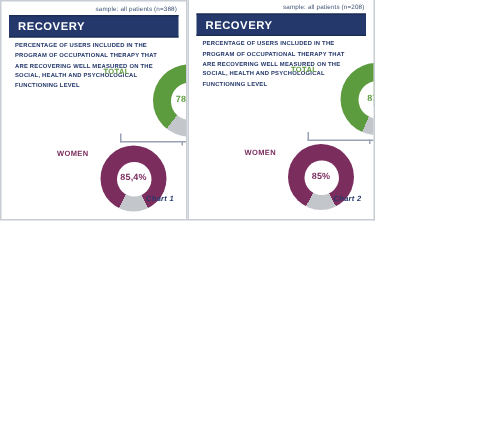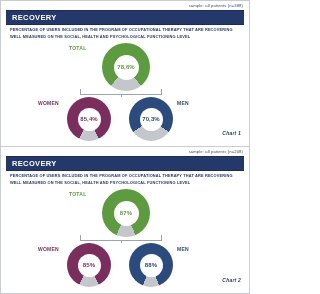--- a/index.html
+++ b/index.html
@@ -5,21 +5,21 @@
   html,body{margin:0;padding:0;}
   body{
     width:250px;height:294px;
     background:#ffffff;
     font-family:"Liberation Sans", sans-serif;
     overflow:hidden;
   }
   .page{
     width:250px;height:294px;
     box-sizing:border-box;
-    display:flex;flex-direction:column;
+    display:flex;flex-direction:row;
     background:#ffffff;
   }
   .panel{
     position:relative;
     box-sizing:border-box;
     width:250px;
     height:147px;
     background:#ffffff;
     border:1px solid #c8ccd4;
     overflow:hidden;

